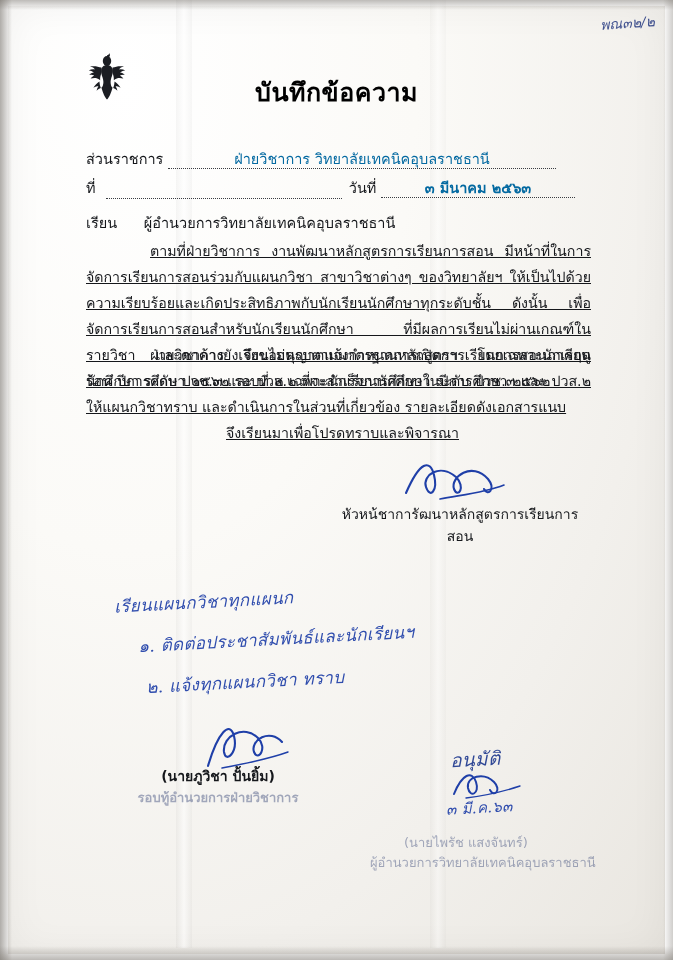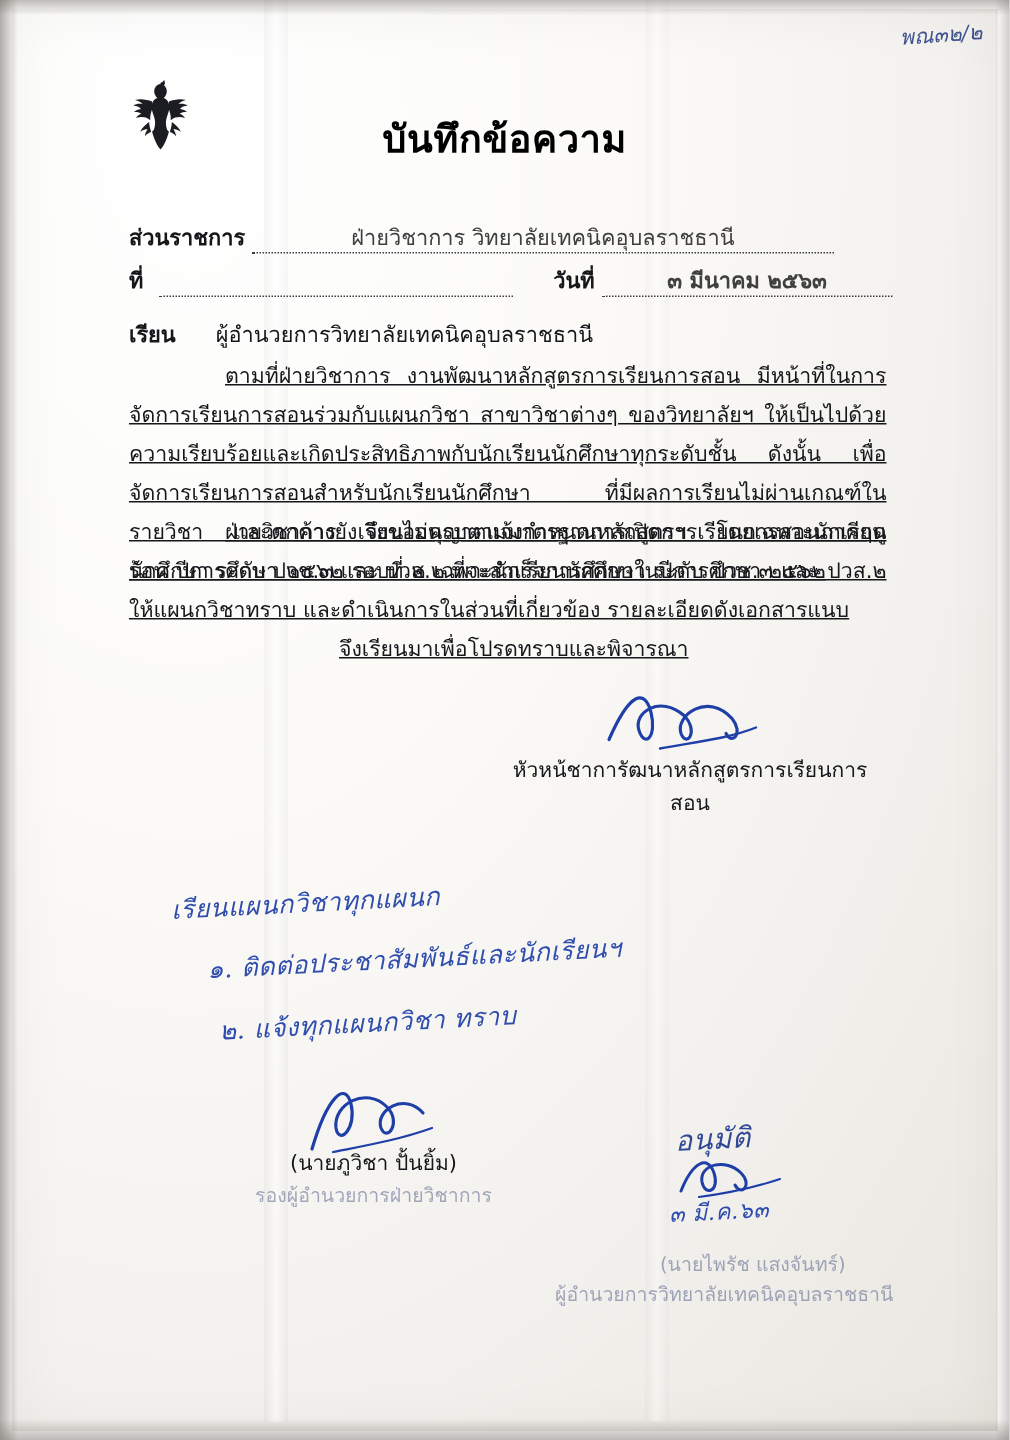--- a/index.html
+++ b/index.html
@@ -92,26 +92,26 @@
     color: #000000;
   }
 
   
   .row {
     position: absolute;
     font-size: 14.5px;
     color: #15171b;
     white-space: nowrap;
   }
-  .lbl { font-weight: bold; }
+  .lbl { font-weight: normal; }
   .fill {
     display: inline-block;
     border-bottom: 1px dotted #3a3d42;
     text-align: center;
-    color: #404040;
+    color: #0369a1;
     padding: 0 4px;
     line-height: 1.25;
     margin-top: 27px;
   }
   .fillblank {
     display: inline-block;
     border-bottom: 1px dotted #3a3d42;
     height: 14px;
     vertical-align: bottom;
   }
@@ -201,21 +201,21 @@
   <div class="title doc-text">บันทึกข้อความ</div>
 
   <div class="row" style="left:86px; top:123px;">
     <span class="lbl">ส่วนราชการ</span>
     <span class="fill" style="width:380px;">ฝ่ายวิชาการ  วิทยาลัยเทคนิคอุบลราชธานี</span>
   </div>
 
   <div class="row" style="left:86px; top:152px;">
     <span class="lbl">ที่</span>
     <span class="fillblank" style="width:236px; margin-left:6px;"></span>
-    <span class="lbl" style="margin-left:22px;">วันที่</span>
+    <span class="lbl" style="margin-left:2px;">วันที่</span>
     <span class="fill" style="width:186px;font-weight:bold;">๓     มีนาคม     ๒๕๖๓</span>
   </div>
 
 
   <div class="row" style="left:86px; top:211px;">
     <span class="lbl">เรียน</span>
     <span style="margin-left:22px;">ผู้อำนวยการวิทยาลัยเทคนิคอุบลราชธานี</span>
   </div>
 
   <div class="body-par" style="top:238px;">
@@ -245,34 +245,34 @@
   <div class="ink" style="left:138px; top:625px;">๑. ติดต่อประชาสัมพันธ์และนักเรียนฯ</div>
   <div class="ink" style="left:146px; top:668px;">๒. แจ้งทุกแผนกวิชา ทราบ</div>
 
   <div style="position:absolute; left:196px; top:718px; width:90px; height:50px;">
     <svg width="110" height="56" viewBox="0 0 110 56">
       <path d="M12 48 C22 14, 34 2, 38 18 C42 34, 30 46, 28 34 C26 18, 48 6, 62 20 C72 30, 62 44, 58 34 C54 22, 74 10, 86 24" fill="none" stroke="#1f3fa8" stroke-width="2.1" stroke-linecap="round"></path>
       <path d="M26 50 C46 46, 70 42, 92 34" fill="none" stroke="#1f3fa8" stroke-width="1.5" stroke-linecap="round"></path>
     </svg>
   </div>
 
-  <div class="sig-block" style="left:124px; top:765px; width:250px;">
+  <div class="sig-block" style="left:93px; top:765px; width:250px;font-weight:bold;">
     <div>(นายภูวิชา  ปั้นยิ้ม)</div>
-    <div class="stamp-faded" style="position:relative; left:0; top:0; text-align:center;">รองผู้อำนวยการฝ่ายวิชาการ</div>
+    <div class="stamp-faded" style="position:relative; left:0; top:0; text-align:center;">รอบทู้อำนวยการฝ่ายวิชาการ</div>
   </div>
 
   <div class="ink dark" style="left:450px; top:744px; font-size:19px;">อนุมัติ</div>
   <div style="position:absolute; left:448px; top:768px; width:70px; height:30px;">
     <svg width="80" height="34" viewBox="0 0 80 34">
       <path d="M6 26 C14 6, 24 2, 28 14 C32 26, 22 30, 20 20 C18 8, 36 4, 46 14 C54 22, 46 30, 42 22" fill="none" stroke="#1f3fa8" stroke-width="2" stroke-linecap="round"></path>
       <path d="M18 30 C34 28, 54 24, 72 18" fill="none" stroke="#1f3fa8" stroke-width="1.4" stroke-linecap="round"></path>
     </svg>
   </div>
   <div class="ink small" style="left:446px; top:796px;">๓ มี.ค.๖๓</div>
 
-  <div class="stamp-faded" style="left:404px; top:832px;margin-left:36px;">(นายไพรัช  แสงจันทร์)</div>
+  <div class="stamp-faded" style="left:404px; top:832px;">(นายไพรัช  แสงจันทร์)</div>
   <div class="stamp-faded" style="left:370px; top:852px;">ผู้อำนวยการวิทยาลัยเทคนิคอุบลราชธานี</div>
 
   <div class="shadow-left"></div>
   <div class="shadow-top"></div>
   <div class="shadow-right"></div>
   <div class="shadow-bottom"></div>
 </div>
 
 </body></html>

